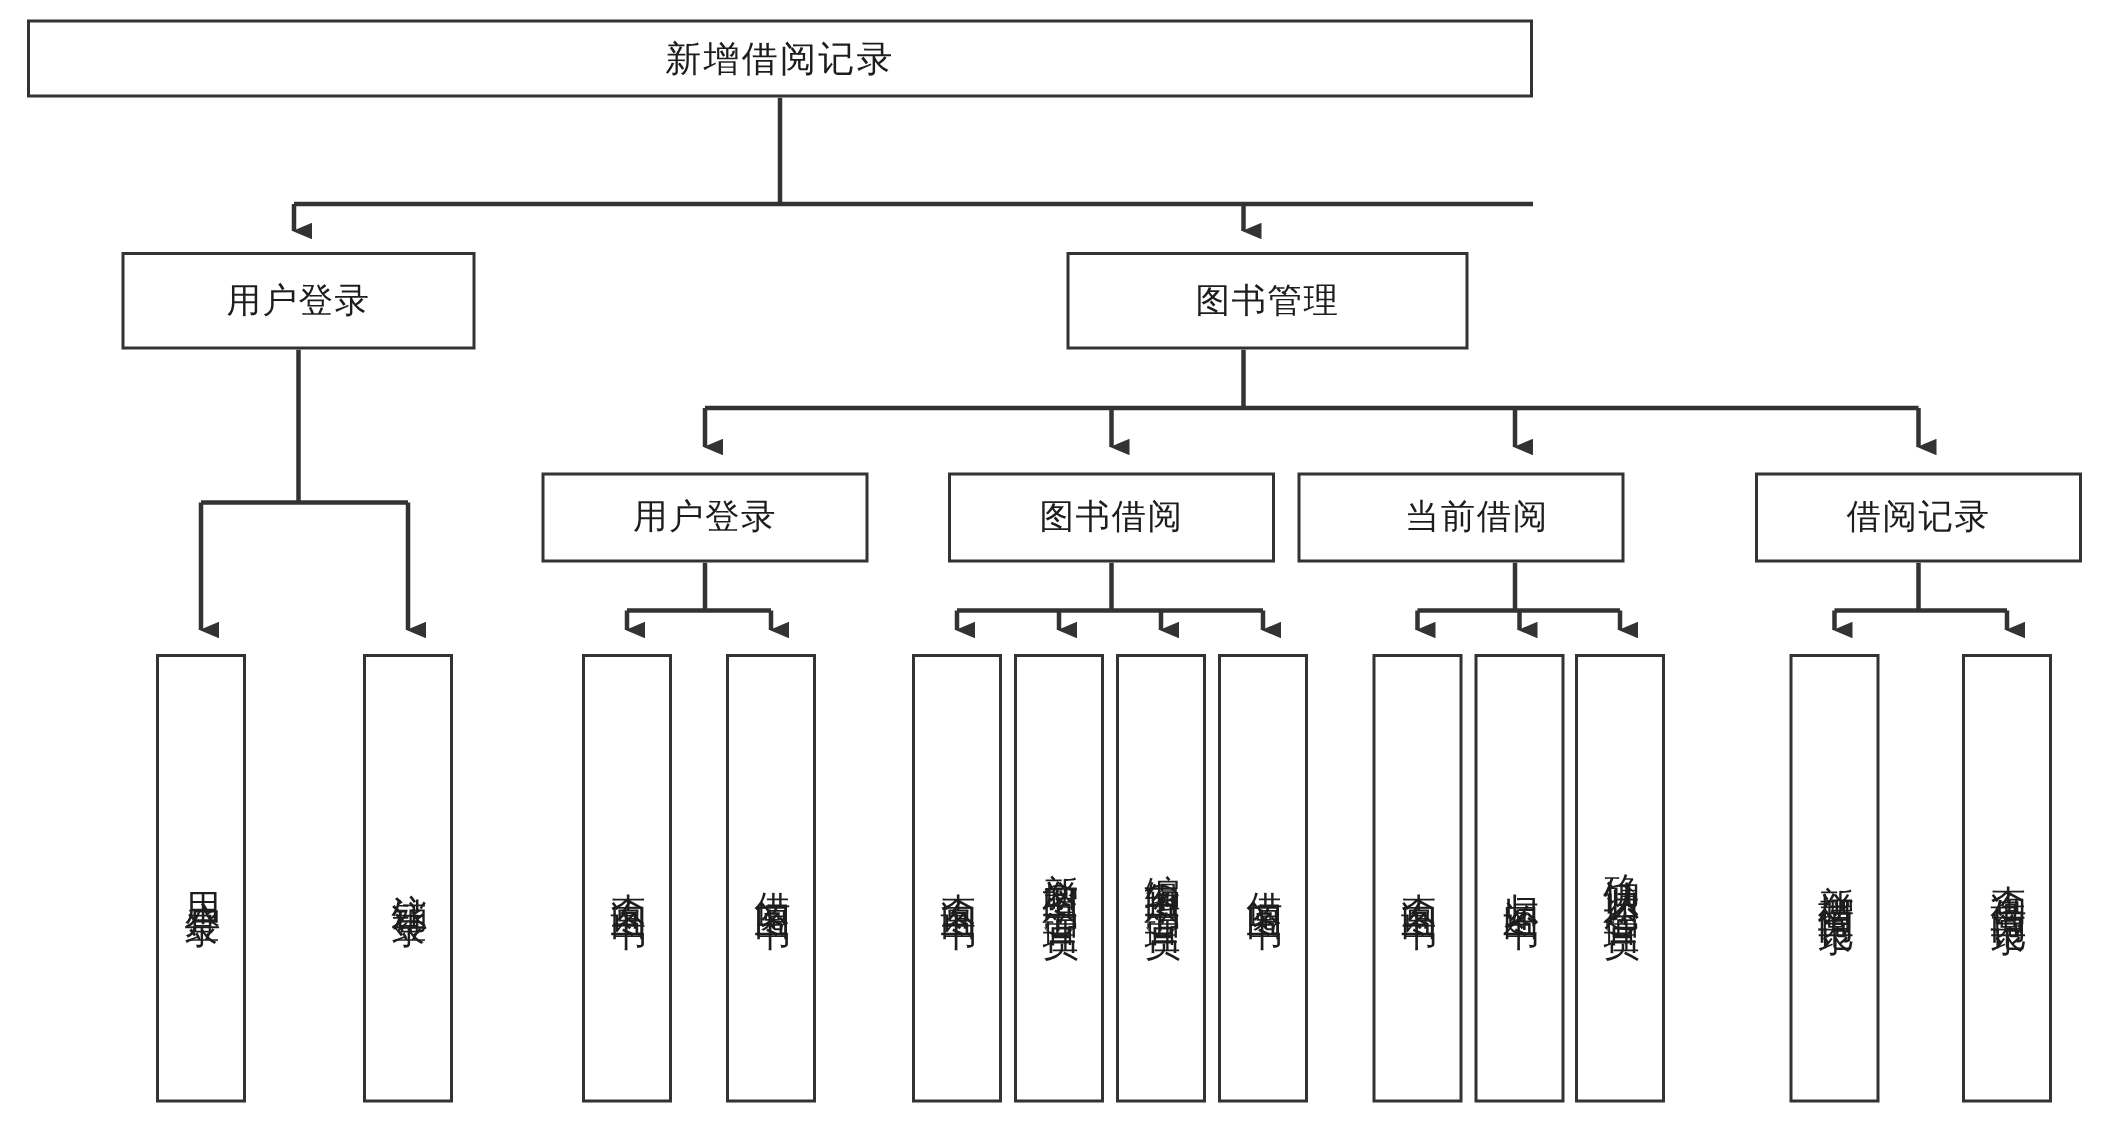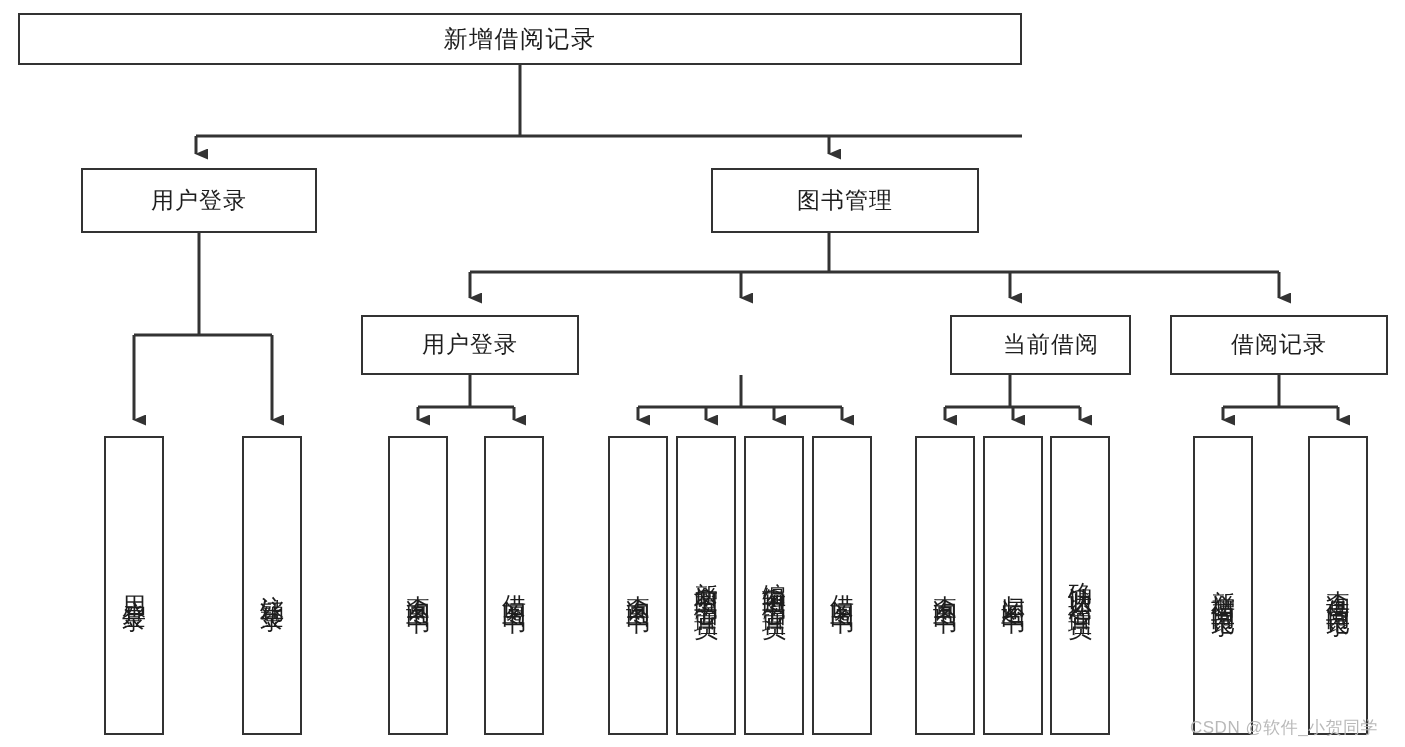--- a/index.html
+++ b/index.html
@@ -113,31 +113,31 @@
       <path d="M1338,407 L1338,420" marker-end="url(#arw)"></path>
     </g>
   </svg>
 
   <div class="node node-root" style="left: 18px; top: 13px; width: 1004px; height: 52px;">新增借阅记录</div>
 
   <div class="node node-h" style="left: 81px; top: 168px; width: 236px; height: 65px;">用户登录</div>
   <div class="node node-h" style="left: 711px; top: 168px; width: 268px; height: 65px;">图书管理</div>
 
   <div class="node node-h" style="left: 361px; top: 315px; width: 218px; height: 60px;">用户登录</div>
-  <div class="node node-h" style="left: 950px; top: 315px; width: 181px; height: 60px; padding-left: 21px;">当前借阅</div>
+  <div class="node node-h" style="left: 632px; top: 315px; width: 218px; height: 60px;">图书借阅</div>
+  <div class="node node-h" style="left: 865px; top: 315px; width: 218px; height: 60px; padding-left: 21px;">当前借阅</div>
   <div class="node node-h" style="left: 1170px; top: 315px; width: 218px; height: 60px;">借阅记录</div>
 
   <div class="node node-v" style="left: 104px; top: 436px; width: 60px; height: 299px; font-size: 24px; letter-spacing: 5px;">用户登录</div>
   <div class="node node-v" style="left: 242px; top: 436px; width: 60px; height: 299px; font-size: 24px; letter-spacing: 5px;">注销登录</div>
   <div class="node node-v" style="left: 388px; top: 436px; width: 60px; height: 299px; font-size: 24px; letter-spacing: 5px;">查询图书</div>
   <div class="node node-v" style="left: 484px; top: 436px; width: 60px; height: 299px; font-size: 24px; letter-spacing: 5px;">借阅图书</div>
   <div class="node node-v" style="left: 608px; top: 436px; width: 60px; height: 299px; font-size: 24px; letter-spacing: 5px;">查询图书</div>
   <div class="node node-v" style="left: 676px; top: 436px; width: 60px; height: 299px; font-size: 24px; letter-spacing: 5px;">新增图书（管理员）</div>
   <div class="node node-v" style="left: 744px; top: 436px; width: 60px; height: 299px; font-size: 24px; letter-spacing: 5px;">编辑图书（管理员）</div>
   <div class="node node-v" style="left: 812px; top: 436px; width: 60px; height: 299px; font-size: 24px; letter-spacing: 5px;">借阅图书</div>
   <div class="node node-v" style="left: 915px; top: 436px; width: 60px; height: 299px; font-size: 24px; letter-spacing: 5px;">查询图书</div>
   <div class="node node-v" style="left: 983px; top: 436px; width: 60px; height: 299px; font-size: 24px; letter-spacing: 5px;">归还图书</div>
   <div class="node node-v" style="left: 1050px; top: 436px; width: 60px; height: 299px; font-size: 24px; letter-spacing: 5px;">确认归还（管理员）</div>
   <div class="node node-v" style="left: 1193px; top: 436px; width: 60px; height: 299px; font-size: 24px; letter-spacing: 5px;">新增借阅记录</div>
   <div class="node node-v" style="left: 1308px; top: 436px; width: 60px; height: 299px; font-size: 24px; letter-spacing: 5px;">查询借阅记录</div>
 
-  <div class="watermark" style="left: 1190px; top: 716px;">CSDN @软件_小贺同学</div>
 </div>
 
 </body></html>

